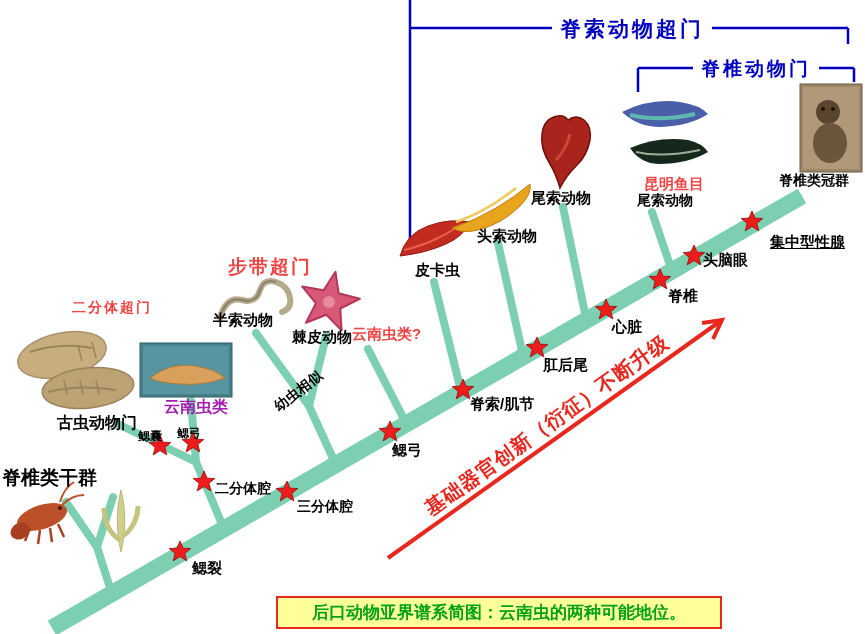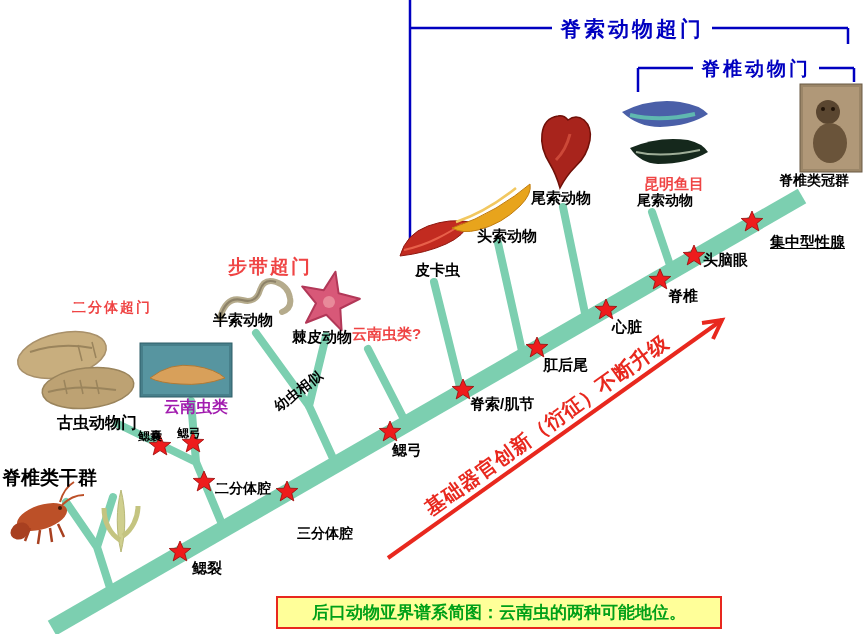--- a/index.html
+++ b/index.html
@@ -152,21 +152,21 @@
   <div class="label f15" style="left:477px; top:227px;">头索动物</div>
   <div class="label f15" style="left:531px; top:189px;">尾索动物</div>
   <div class="label f15 red" style="left:644px; top:175px;">昆明鱼目</div>
   <div class="label f14" style="left:637px; top:192px;">尾索动物</div>
   <div class="label f14" style="left:779px; top:172px;">脊椎类冠群</div>
 
   <div class="label f15" style="left:192px; top:559px;">鳃裂</div>
   <div class="label f12" style="left:138px; top:430px;">鳃囊</div>
   <div class="label f12" style="left:177px; top:427px;">鳃弓</div>
   <div class="label f14" style="left:215px; top:480px;">二分体腔</div>
-  <div class="label f14" style="left:297px; top:498px;margin-top:27px;">三分体腔</div>
+  <div class="label f14" style="left:297px; top:498px;">三分体腔</div>
   <div class="label f15" style="left:392px; top:441px;">鳃弓</div>
   <div class="label f15" style="left:470px; top:395px;">脊索/肌节</div>
   <div class="label f15" style="left:543px; top:356px;">肛后尾</div>
   <div class="label f15" style="left:612px; top:318px;">心脏</div>
   <div class="label f15" style="left:668px; top:287px;">脊椎</div>
   <div class="label f15" style="left:703px; top:251px;">头脑眼</div>
   <div class="label f15" style="left:770px; top:233px;text-decoration:underline;">集中型性腺</div>
 
   <div id="arrow-text">基础器官创新（衍征）不断升级</div>
 

